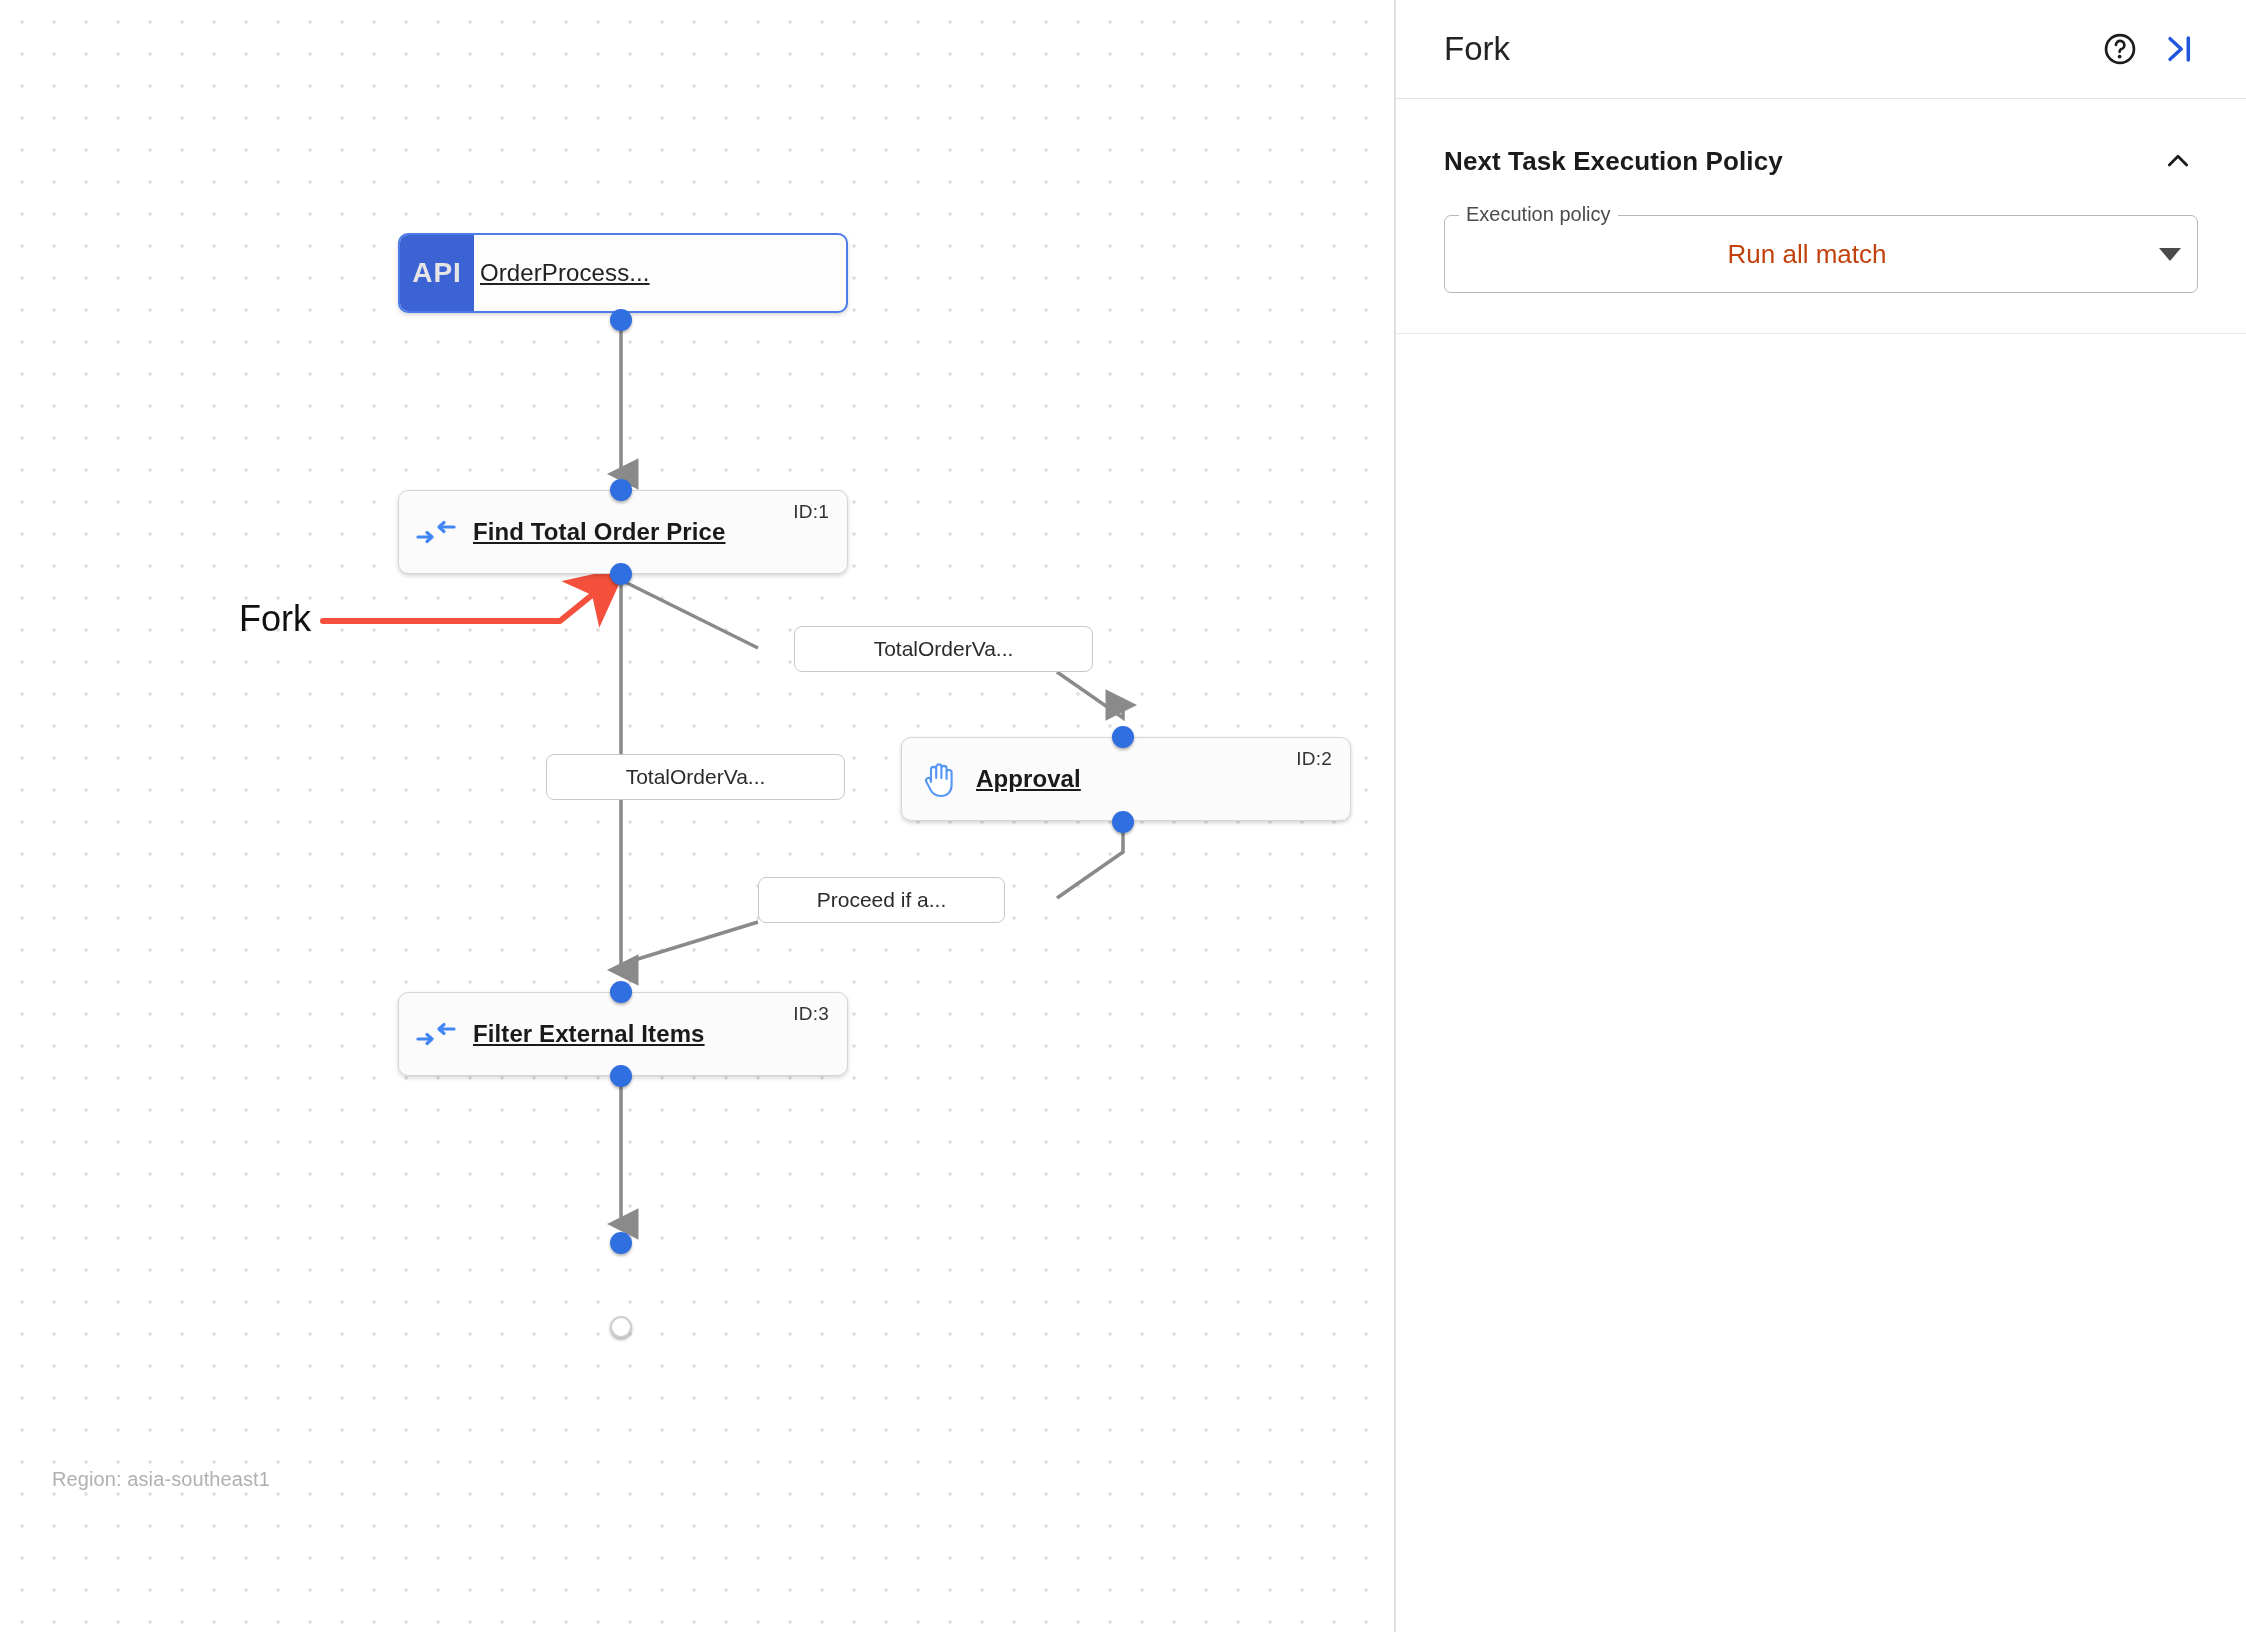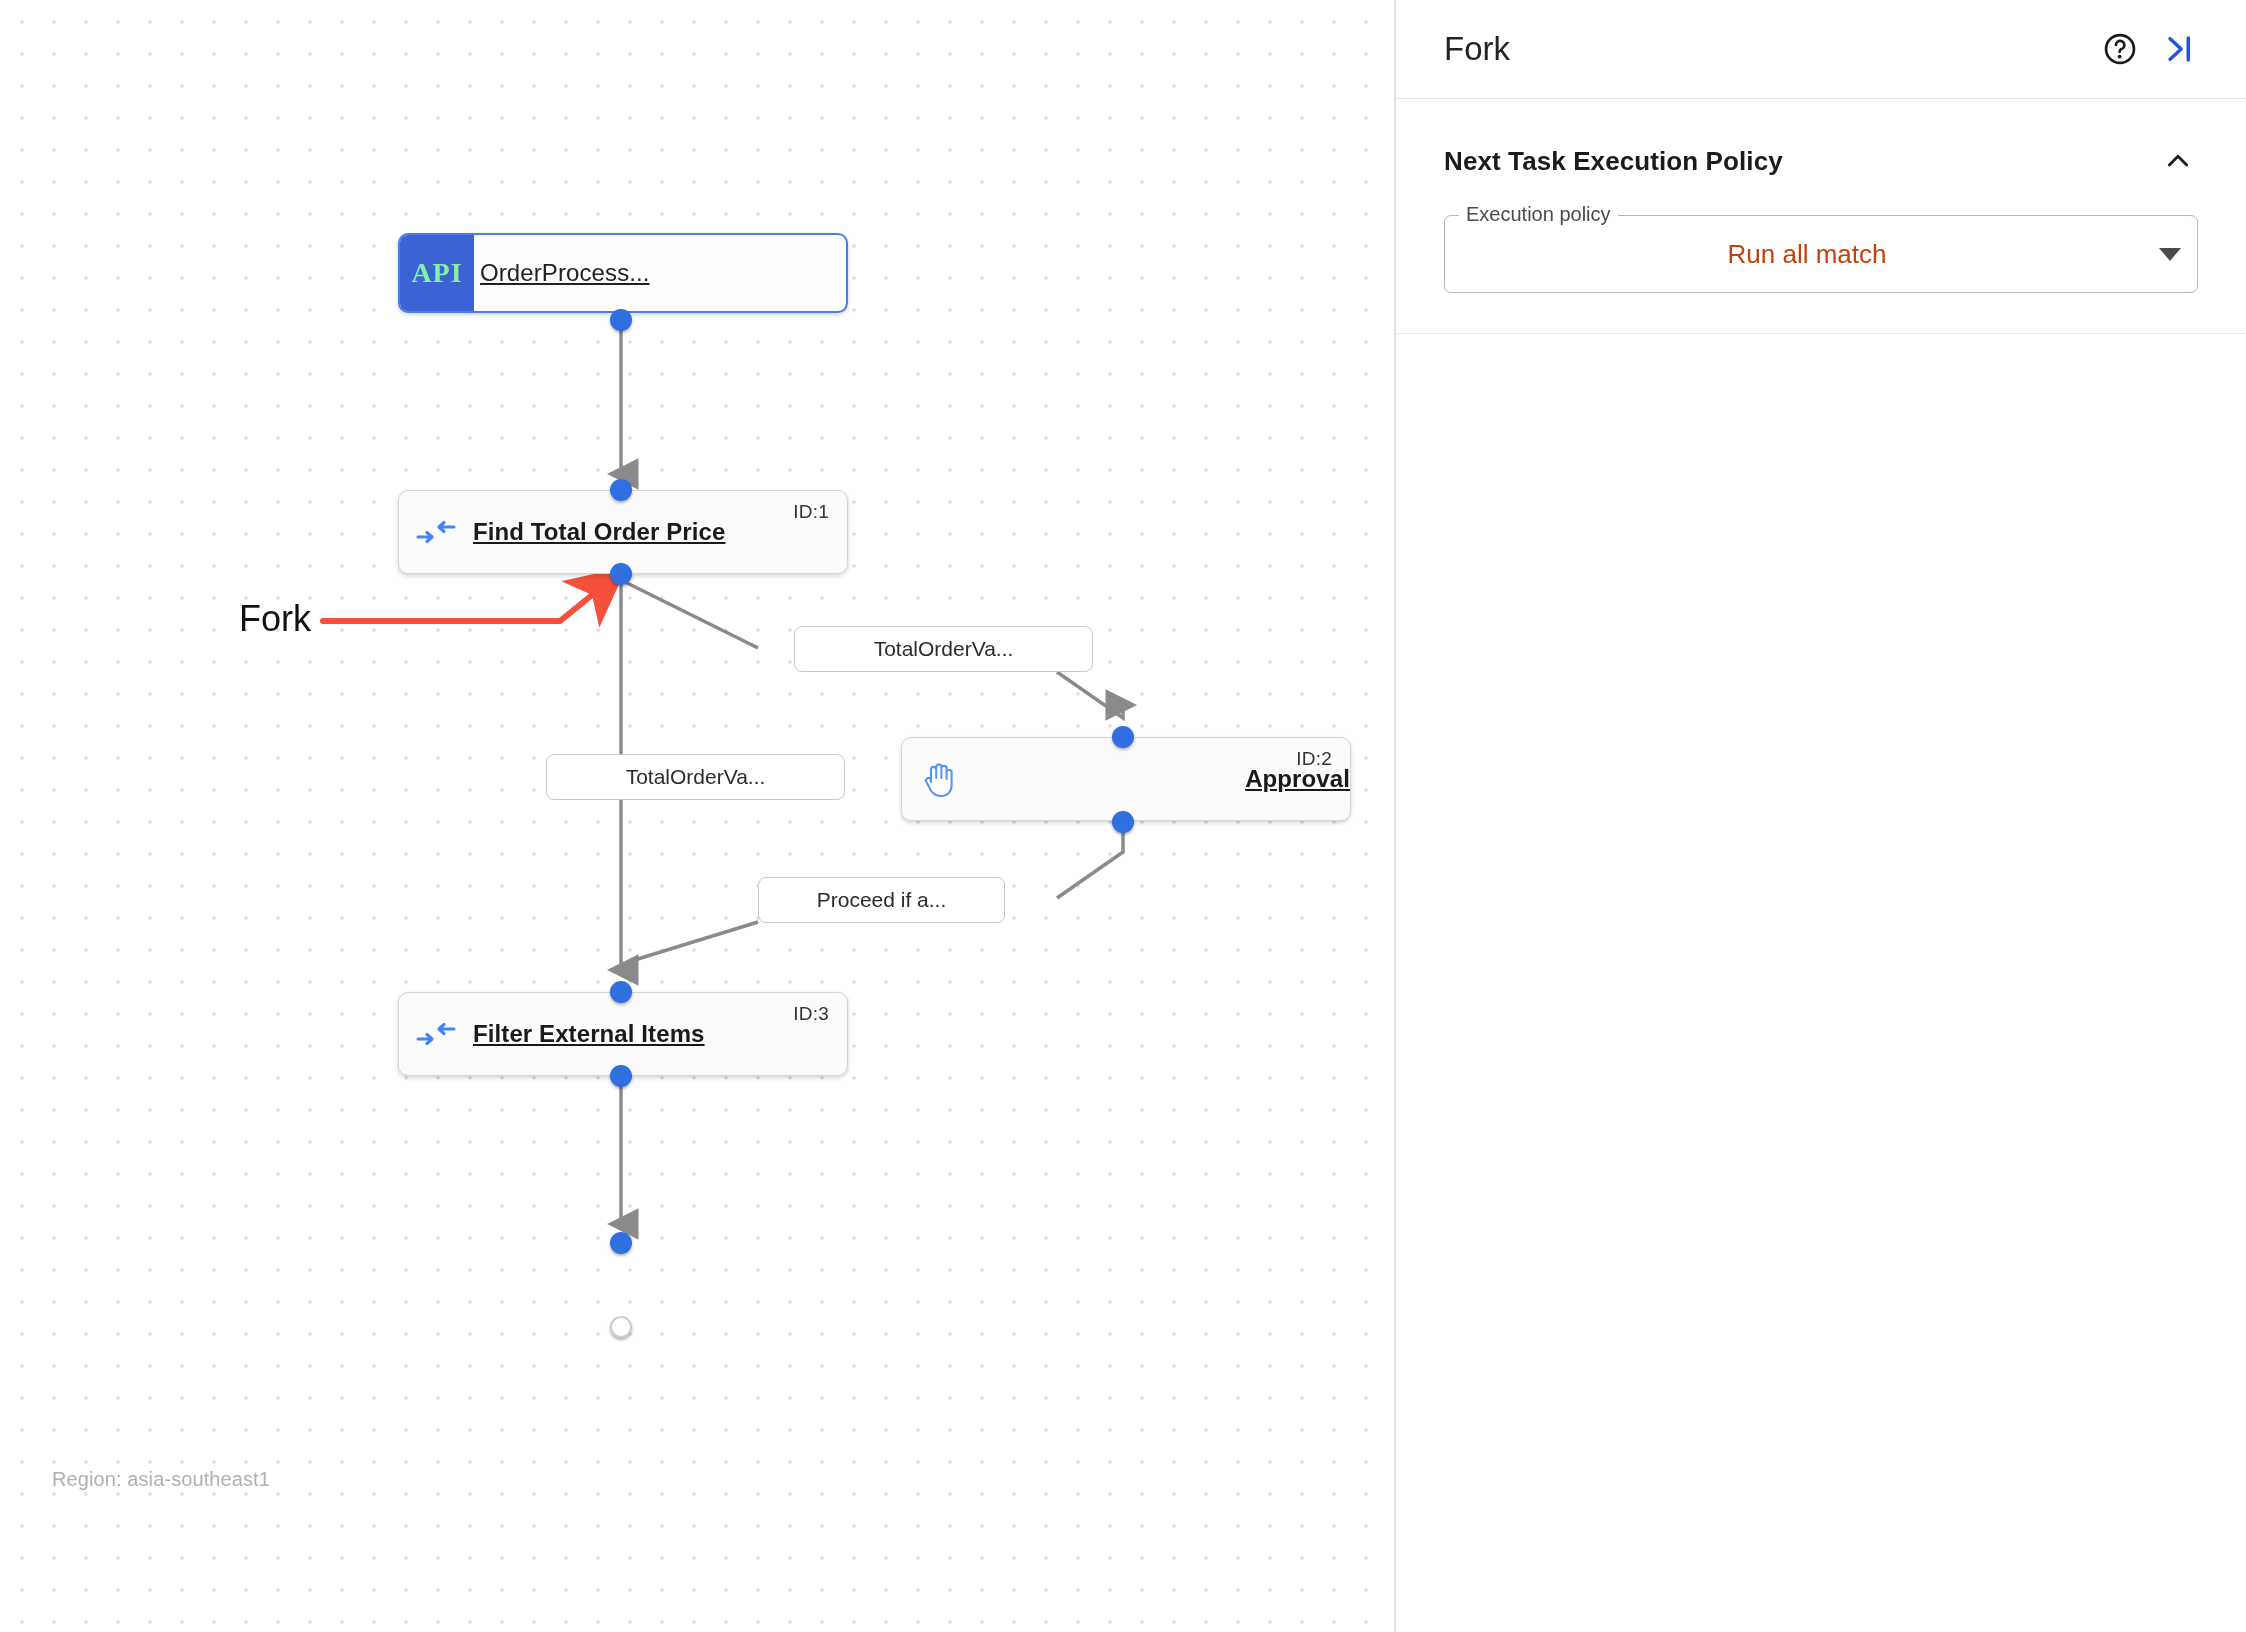--- a/index.html
+++ b/index.html
@@ -53,23 +53,23 @@
     background:#fdfdfd;
   }
   .node-icon{
     width:74px;flex:0 0 74px;
     display:flex;align-items:center;justify-content:center;
     color:#4285f4;
   }
   .api-badge{
     width:74px;height:100%;flex:0 0 74px;
     background:#3b63d4;
-    color:#86efac;
+    color:#e5e5e5;
     display:flex;align-items:center;justify-content:center;
-    font-family:Liberation Serif, serif;
+    font-family:Liberation Sans, sans-serif;
     font-weight:700;font-size:28px;letter-spacing:1px;
   }
   .node-title{
     font-size:24px;font-weight:700;color:#1a1a1a;
     letter-spacing:.1px;white-space:nowrap;text-decoration:underline;
   }
   .node.trigger .node-title{font-weight:400;color:#222;padding-left:6px;}
   .node-id{
     position:absolute;right:18px;top:10px;
     font-size:19px;color:#333;letter-spacing:.2px;
@@ -234,21 +234,21 @@
             <polyline points="28,4.5 23,9 28,13.5"></polyline>
           </g>
         </svg>
       </div>
       <div class="node-title">Find Total Order Price</div>
       <div class="node-id">ID:1</div>
     </div>
     <div class="handle" style="left:621px;top:490px;"></div>
     <div class="handle" style="left:621px;top:574px;"></div>
 
-    <div class="node" style="left:901px;top:737px;width:450px;height:84px;justify-content:space-between;">
+    <div class="node" style="left:901px;top:737px;width:450px;height:84px;">
       <div class="node-icon">
         <svg width="34" height="38" viewBox="0 0 34 38">
           <path d="M9,22 L9,9.5 a2.6,2.6 0 0 1 5.2,0 L14.2,18 L14.2,7 a2.6,2.6 0 0 1 5.2,0 L19.4,18 L19.4,8.5 a2.6,2.6 0 0 1 5.2,0 L24.6,19 L24.6,12.5 a2.5,2.5 0 0 1 5,0 L29.6,25 c0,7 -4.6,11 -10.6,11 c-6.3,0 -9.6,-3.6 -11.6,-8.4 L4.2,21.5 a2.5,2.5 0 0 1 4.3,-2.5 Z" fill="#ffffff" stroke="#5596f5" stroke-width="2.1" stroke-linejoin="round"></path>
         </svg>
       </div>
       <div class="node-title">Approval</div>
       <div class="node-id">ID:2</div>
     </div>
     <div class="handle" style="left:1123px;top:737px;"></div>
     <div class="handle" style="left:1123px;top:822px;"></div>

